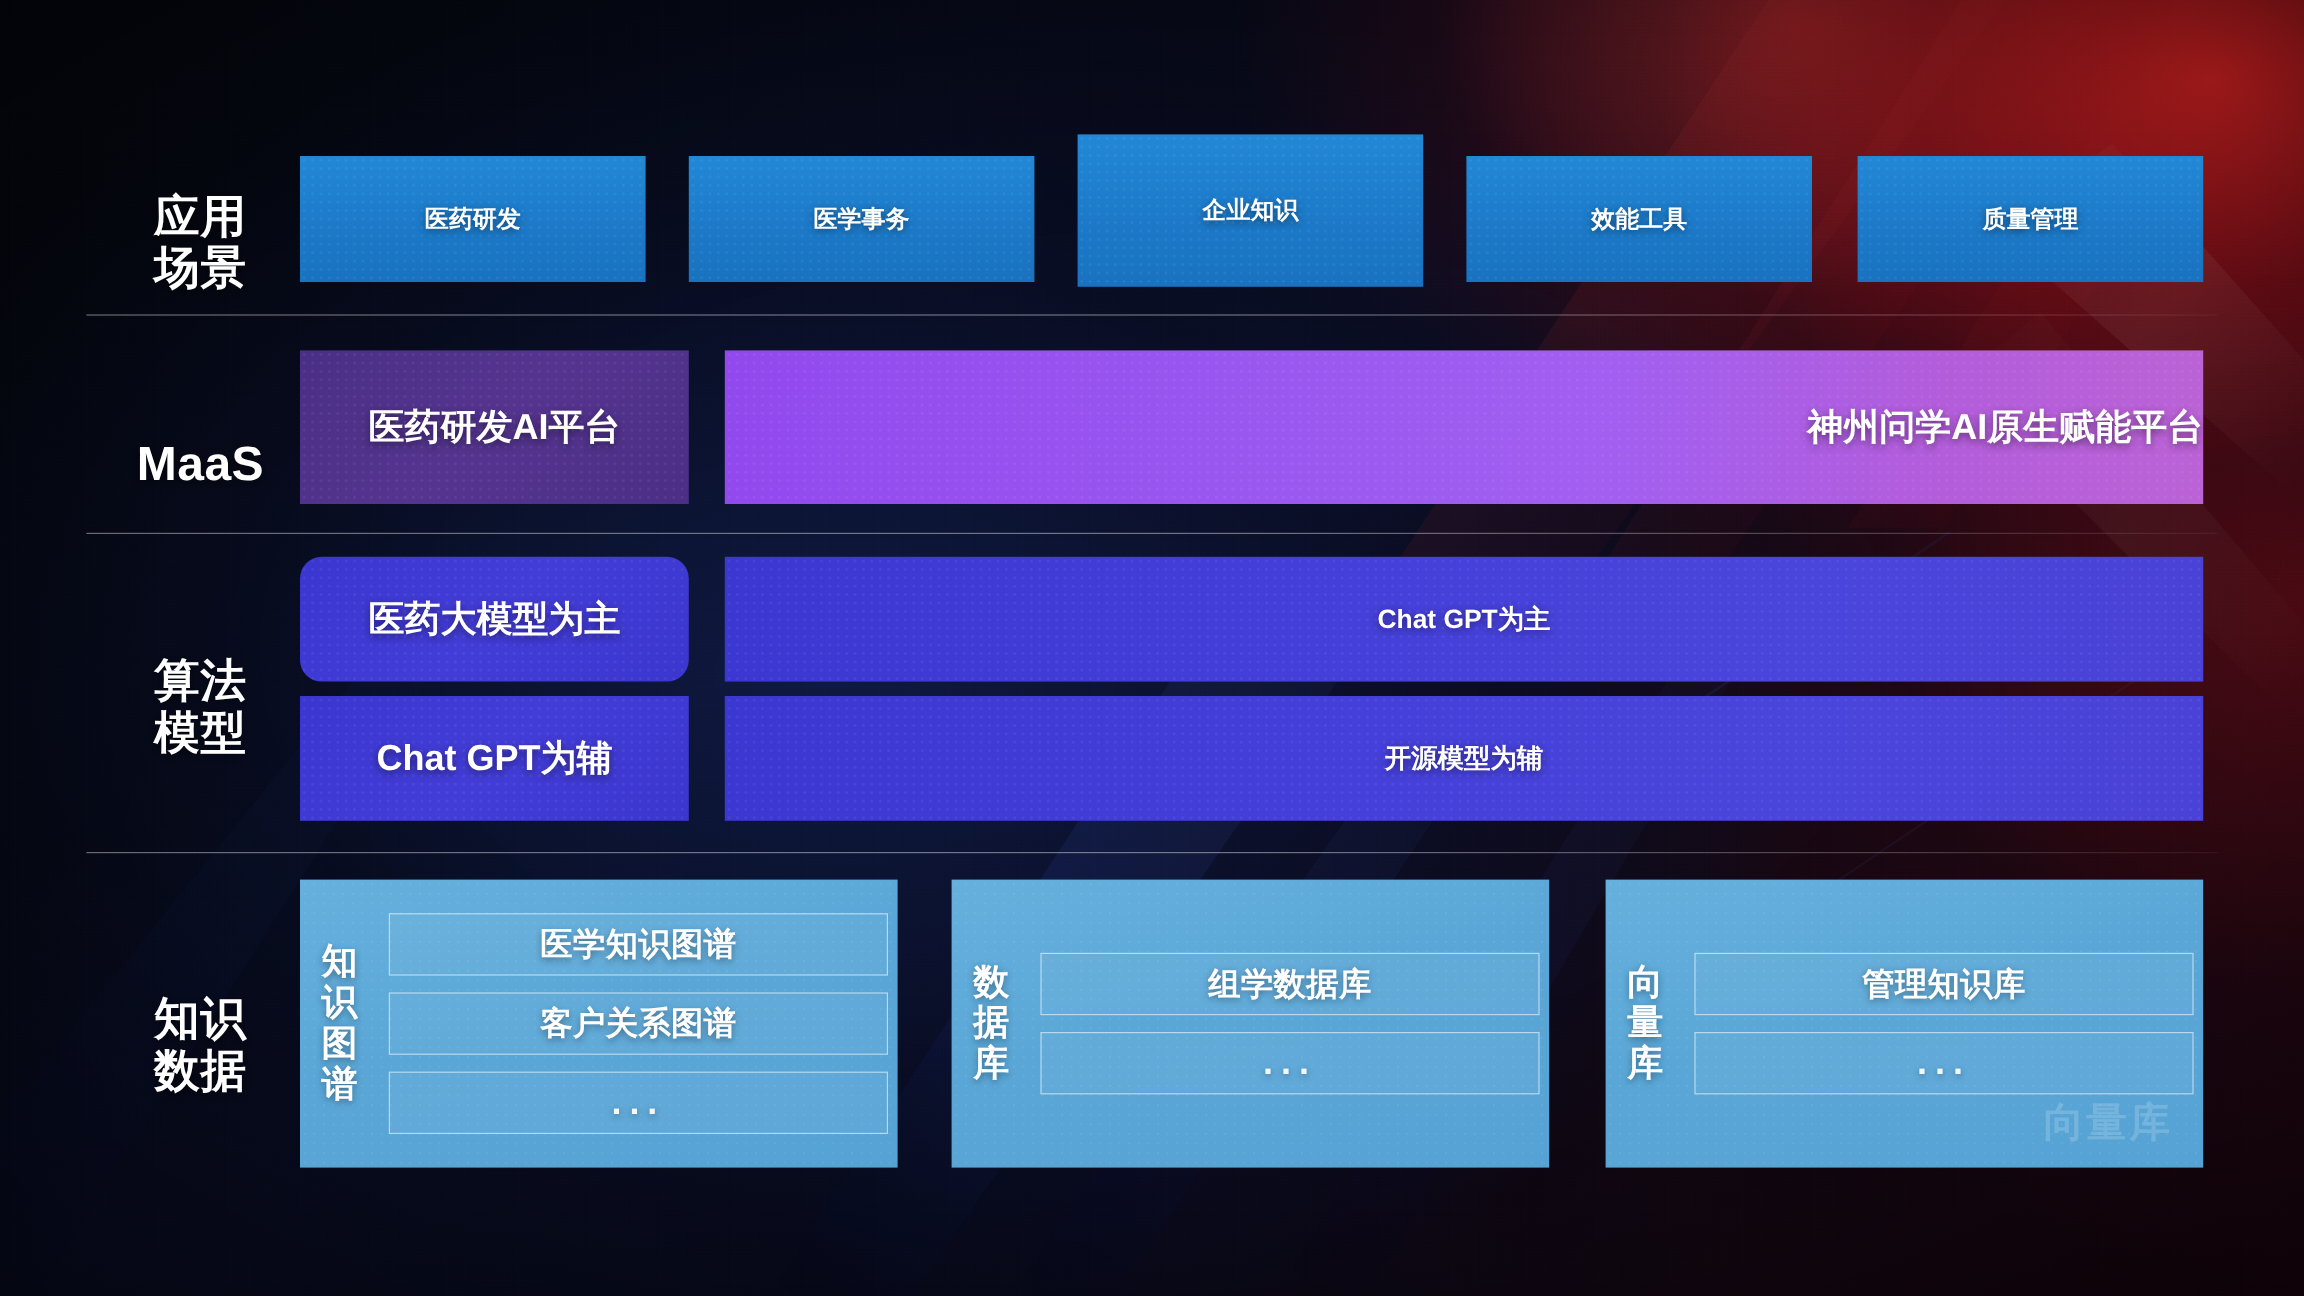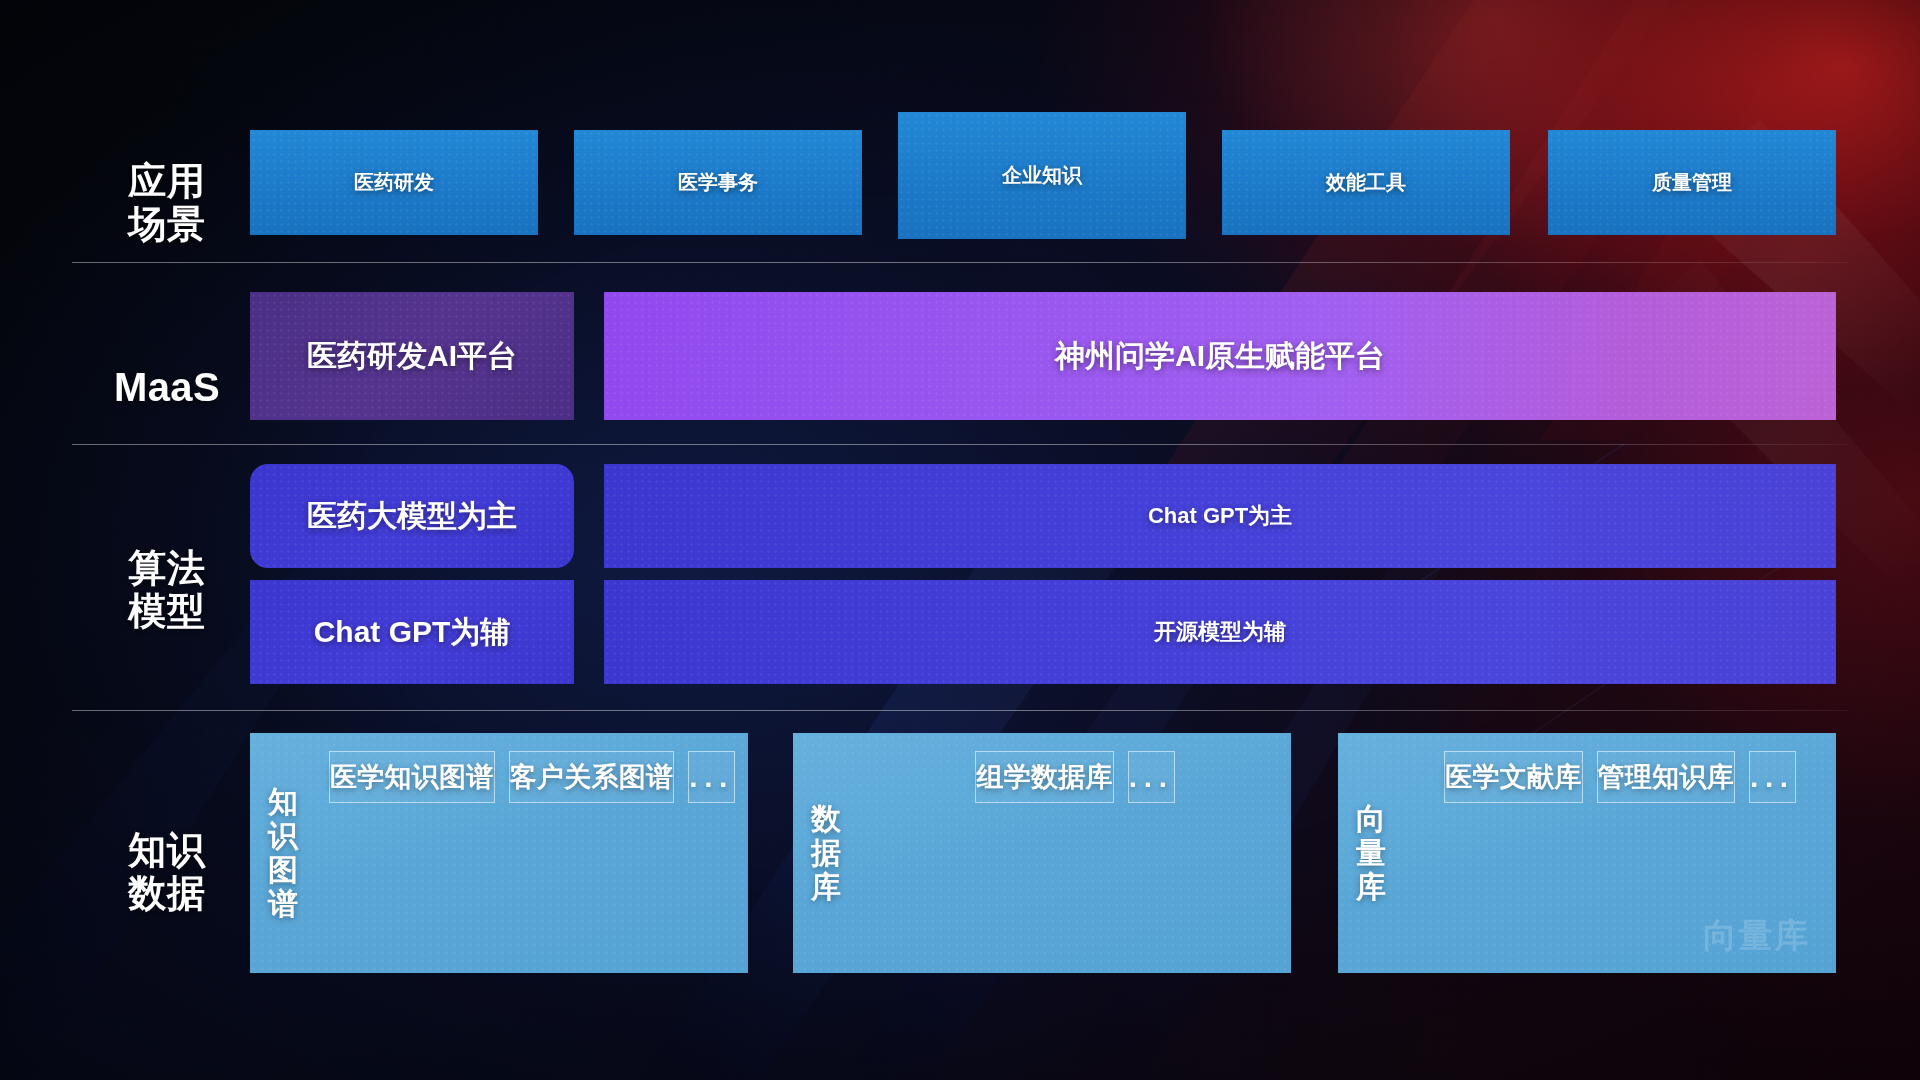--- a/index.html
+++ b/index.html
@@ -59,21 +59,21 @@
     overflow:hidden;
   }
   .tile::after{
     content:""; position:absolute; inset:0; pointer-events:none;
     background-image:radial-gradient(rgba(255,255,255,.13) 1px, transparent 1.2px);
     background-size:7px 7px; opacity:.5;
   }
 
   .app-tile{ background:linear-gradient(180deg,#2288d6 0%,#1c7ac9 55%,#1972bf 100%); font-size:20px; }
   .maas-left{ background:linear-gradient(135deg,#4a2f86 0%,#55348f 50%,#4b2e86 100%); font-size:30px; }
-  .maas-wide{ background:linear-gradient(96deg,#9149ee 0%,#9b58f0 38%,#a25ff0 60%,#b35ddb 82%,#bb62d6 100%); font-size:30px; }
+  .maas-wide{ background:linear-gradient(96deg,#9149ee 0%,#9b58f0 38%,#a25ff0 60%,#b35ddb 82%,#bb62d6 100%); font-size:30px;justify-content:flex-end; }
   .algo-left{ background:linear-gradient(135deg,#3a36cf 0%,#433dd8 50%,#3b36ce 100%); font-size:30px; }
   .algo-wide{ background:linear-gradient(96deg,#3c37d0 0%,#4540d9 45%,#4a45dc 75%,#4a42d6 100%); font-size:22px; }
 
   
   .kcard{
     position:absolute;
     background:linear-gradient(165deg,#66b0dd 0%,#5aa7d7 45%,#55a2d4 100%);
     display:flex; align-items:stretch; overflow:hidden;
   }
   .kcard::after{
@@ -83,21 +83,21 @@
   }
   .kcard-title{
     flex:0 0 66px; position:relative; z-index:2;
     display:flex; flex-direction:column; align-items:center; justify-content:center;
     color:#fff; font-weight:bold; font-size:30px; line-height:1.14;
     text-shadow:0 2px 6px rgba(0,0,0,.35);
     padding:4px 0;
   }
   .kcard-pills{
     flex:1; position:relative; z-index:2;
-    display:flex; flex-direction:row; justify-content:center; gap:14px;
+    display:flex; flex-direction:column; justify-content:center; gap:14px;
     padding:18px 8px 18px 8px;
   }
   .pill{
     height:52px; border:1px solid rgba(255,255,255,.55);
     display:flex; align-items:center; justify-content:center;
     color:#ffffff; font-weight:bold; font-size:27px;
     background:rgba(255,255,255,.05);
     text-shadow:0 2px 6px rgba(0,0,0,.35);
     letter-spacing:.01em;
   }
@@ -249,23 +249,20 @@
   </div>
 
   <div class="kcard" style="left:1338px;top:733px;width:498px;height:240px;">
     <div class="kcard-title">
       <span>向</span>
       <span>量</span>
       <span>库</span>
     </div>
     <div class="kcard-pills">
       <div class="pill">
-          <span>医学文献库</span>
-        </div>
-      <div class="pill">
           <span>管理知识库</span>
         </div>
       <div class="pill dots">
           <span>...</span>
         </div>
     </div>
     <div class="watermark">向量库</div>
   </div>
 
 </div>

